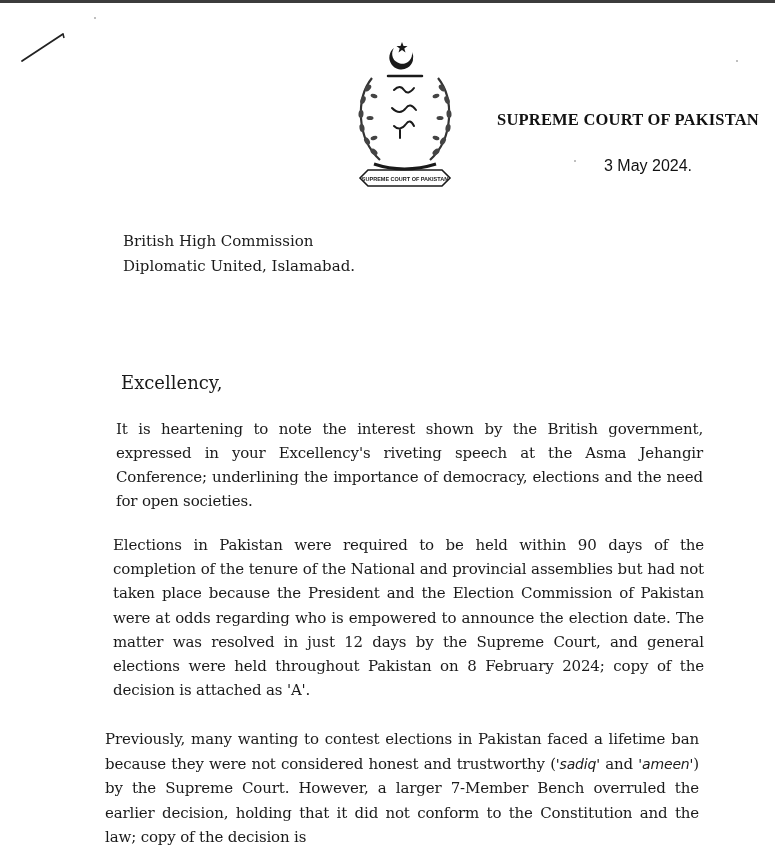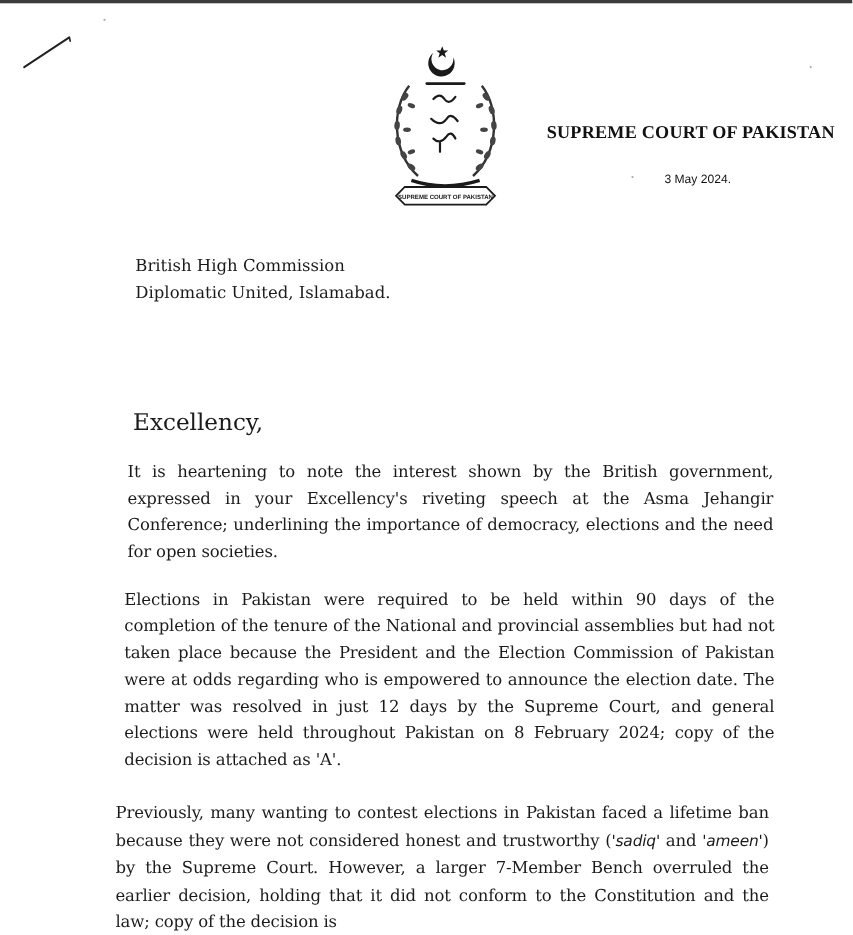--- a/index.html
+++ b/index.html
@@ -12,25 +12,25 @@
   .pen-mark { position: absolute; left: 18px; top: 28px; }
   .emblem { position: absolute; left: 350px; top: 38px; width: 110px; height: 160px; }
   .court-name {
     position: absolute; left: 497px; top: 110px;
     font-family: "Liberation Serif", "DejaVu Serif", serif; font-weight: bold;
     font-size: 16.5px; letter-spacing: 0.2px; color: #111;
   }
   .letter-date {
     position: absolute; left: 604px; top: 157px;
     font-family: "Liberation Sans", "DejaVu Sans", sans-serif;
-    font-size: 11px; color: #111;
+    font-size: 16px; color: #111;
   }
   .addressee { position: absolute; left: 123px; top: 229px; font-size: 15px; line-height: 24.5px; }
   .addressee div { white-space: nowrap; }
-  .salutation { position: absolute; left: 121px; top: 372px; font-size: 21px; }
+  .salutation { position: absolute; left: 121px; top: 372px; font-size: 18px; }
   .para {
     position: absolute; left: 116px; width: 587px;
     font-size: 15px; line-height: 24px; text-align: justify;
     text-align-last: left; letter-spacing: -0.15px;
   }
   .para.p1 { top: 417px; }
   .para.p2 { top: 533px; left: 113px; width: 591px; line-height: 24.2px; }
   .para.p3 { top: 727px; left: 105px; width: 594px; line-height: 24.5px; }
   .para i { font-family: "DejaVu Sans", "Liberation Sans", sans-serif; font-size: 14px; }
   .speck { position: absolute; width: 2px; height: 2px; background: #aaa; border-radius: 1px; }

